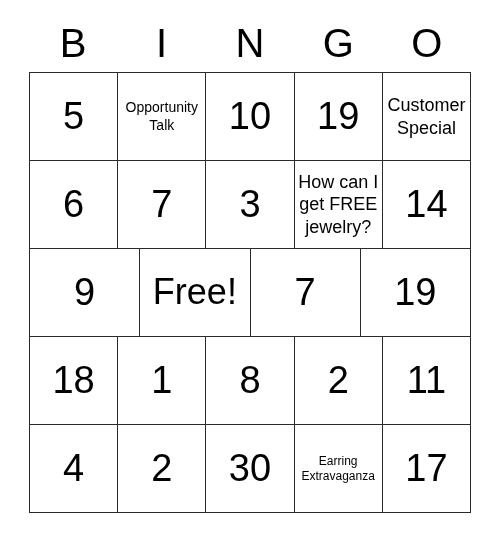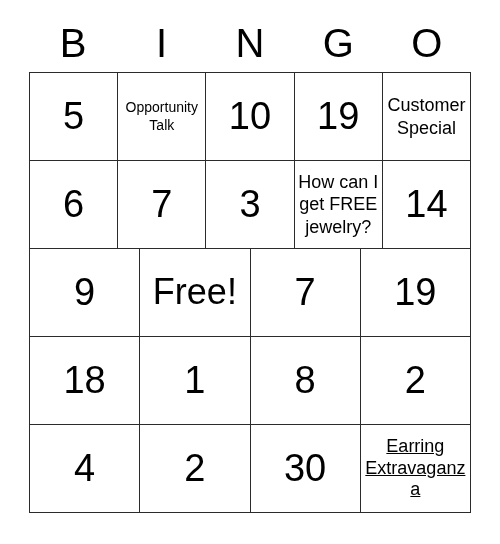--- a/index.html
+++ b/index.html
@@ -86,23 +86,22 @@
   }
   .size-md {
     font-size: 18px;
     line-height: 1.24;
   }
   .size-sm {
     font-size: 14px;
     line-height: 1.22;
   }
   .size-xs {
-    font-size: 18px;
+    font-size: 12px;
     line-height: 1.22;
-    text-decoration: underline;
   }
 </style>
 </head>
 <body>
 
 <div id="bingo-card">
 
   <div class="header-row">
     <div class="header-cell">B</div>
     <div class="header-cell">I</div>
@@ -170,31 +169,37 @@
         </div>
       <div class="cell">
           <span class="cell-text size-num">1</span>
         </div>
       <div class="cell">
           <span class="cell-text size-num">8</span>
         </div>
       <div class="cell">
           <span class="cell-text size-num">2</span>
         </div>
+      <div class="cell">
+          <span class="cell-text size-num">11</span>
+        </div>
     </div>
 
     <div class="grid-row">
       <div class="cell">
           <span class="cell-text size-num">4</span>
         </div>
       <div class="cell">
           <span class="cell-text size-num">2</span>
         </div>
       <div class="cell">
           <span class="cell-text size-num">30</span>
         </div>
       <div class="cell">
           <span class="cell-text size-xs">Earring Extravaganza</span>
+        </div>
+      <div class="cell">
+          <span class="cell-text size-num">17</span>
         </div>
     </div>
 
   </div>
 </div>
 
 </body></html>

